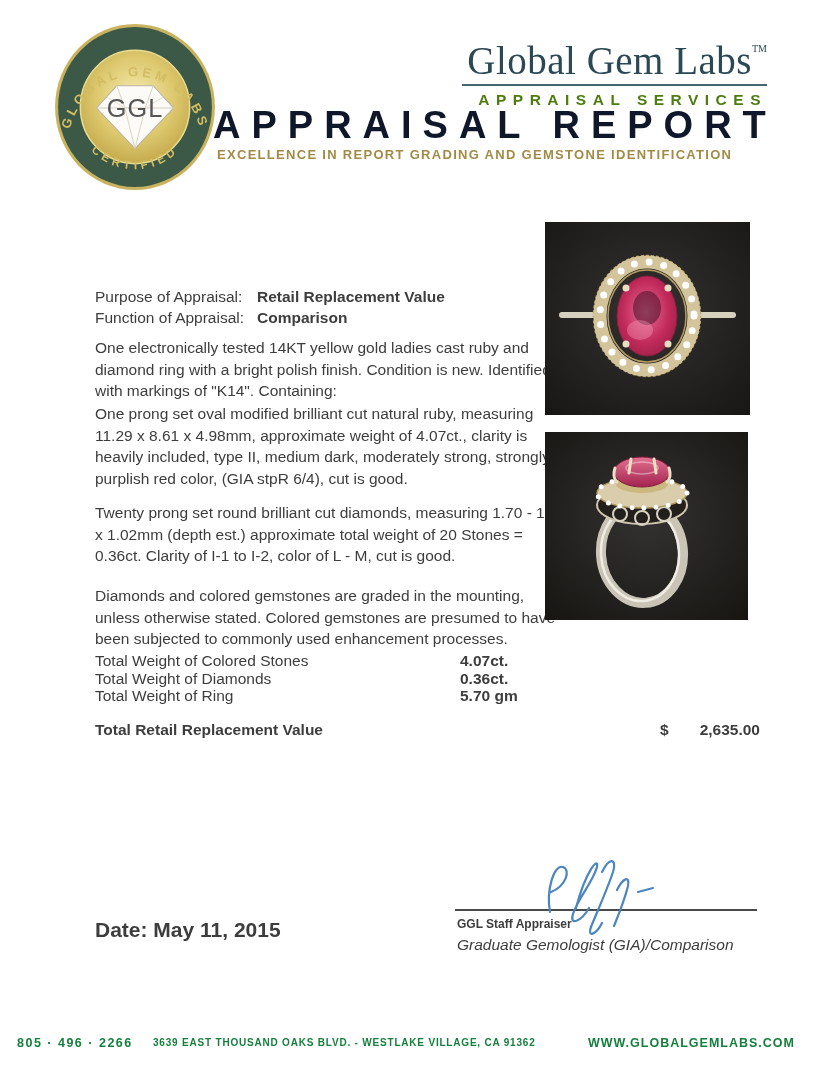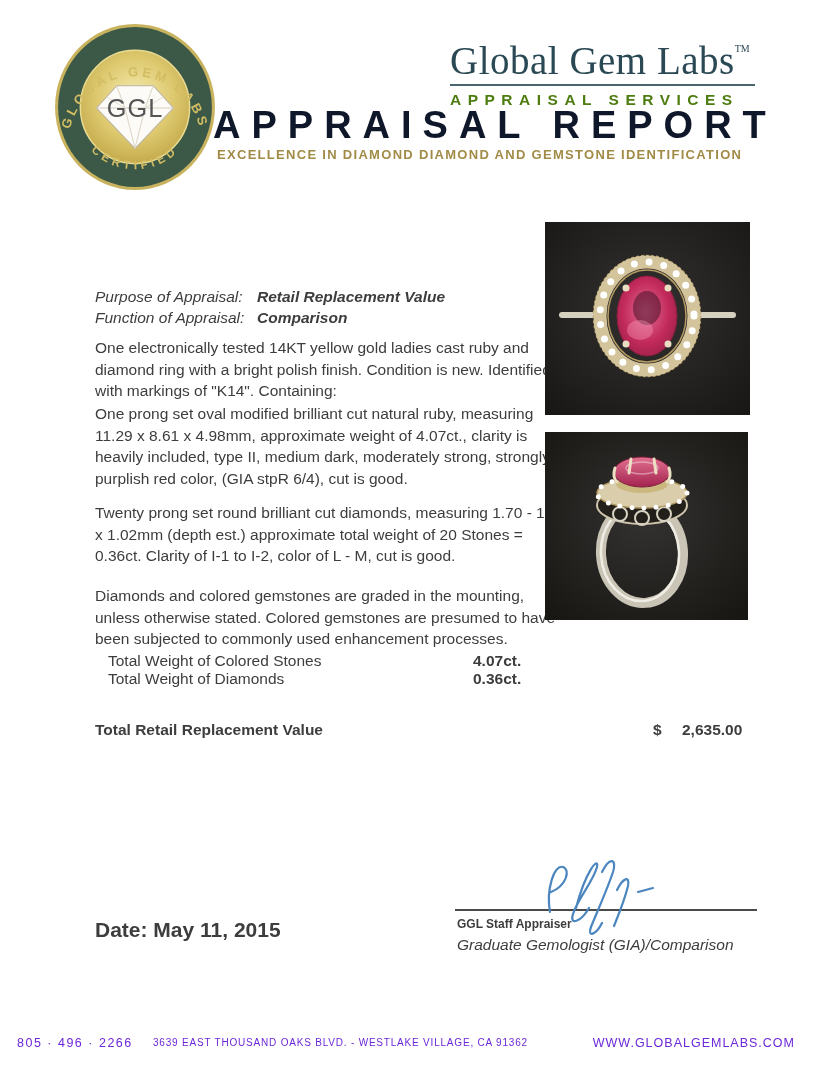--- a/index.html
+++ b/index.html
@@ -4,57 +4,57 @@
 <style>
   * { margin:0; padding:0; box-sizing:border-box; }
   html,body { background:#e8e8e8; }
   .page {
     position:relative; width:837px; height:1080px; margin:0 auto;
     background:#ffffff; overflow:hidden;
     font-family:"Liberation Sans", sans-serif; color:#3d3d3d;
   }
   
   .seal { position:absolute; left:54px; top:23px; width:162px; height:168px; }
-  .brand-block { position:absolute; left:450px; top:28px; width:305px; text-align:left; color:#2b4954; }
+  .brand-block { position:absolute; left:462px; top:28px; width:305px; text-align:right; color:#2b4954; }
   .brand-name { font-family:"Liberation Serif", serif; font-size:39px; line-height:42px; letter-spacing:.5px; white-space:nowrap; }
   .brand-name sup { font-size:10px; letter-spacing:0; vertical-align:22px; }
   .brand-rule { height:2px; background:#49666d; margin:2px 0 5px 0; }
   .brand-sub { font-size:15.5px; font-weight:bold; letter-spacing:6.5px; white-space:nowrap; color:#4d7c0f; }
   .report-title { position:absolute; left:213px; top:104px; width:560px; font-size:38px; font-weight:bold; letter-spacing:11px; color:#0f172a; white-space:nowrap; }
   .report-tagline { position:absolute; left:217px; top:147px; width:560px; font-size:13px; font-weight:bold; letter-spacing:1.3px; color:#a18b47; white-space:nowrap; }
   
   .kv-block { position:absolute; left:95px; top:286px; font-size:15.5px; line-height:21px; }
-  .kv-row { display:flex;font-style:italic; }
+  .kv-row { display:flex; }
   .kv-label { width:162px; }
   .kv-value { font-weight:bold; }
   .para { position:absolute; left:95px; width:472px; font-size:15.5px; line-height:21.5px; }
   .p1 { top:337px; }
   .p2 { top:403px; }
   .p3 { top:502px; }
   .p4 { top:585px; }
   
   .photo1 { position:absolute; left:545px; top:222px; width:205px; height:193px; }
   .photo2 { position:absolute; left:545px; top:432px; width:203px; height:188px; }
   
-  .totals { position:absolute; left:108px; top:652px; width:660px; font-size:15.5px; line-height:17.5px; }
+  .totals { position:absolute; left:95px; top:652px; width:660px; font-size:15.5px; line-height:17.5px; }
   .totals-row { display:flex; margin-bottom:0; }
   .totals-label { width:365px; }
   .totals-value { width:95px; font-weight:bold; }
-  .grand-total { position:absolute; left:95px; top:721px; width:665px; font-size:15.5px; font-weight:bold; display:flex;gap:7px; }
+  .grand-total { position:absolute; left:95px; top:721px; width:665px; font-size:15.5px; font-weight:bold; display:flex; }
   .grand-label { flex:1; }
   .grand-currency { width:22px; }
-  .grand-value { width:78px; }
+  .grand-value { width:78px; text-align:right; }
   
   .date-line { position:absolute; left:95px; top:918px; font-size:21px; font-weight:bold; }
   .sig-rule { position:absolute; left:455px; top:909px; width:302px; height:2px; background:#4a4a4a; }
   .sig-svg { position:absolute; left:532px; top:848px; width:140px; height:96px; }
   .appraiser-name { position:absolute; left:457px; top:917px; font-size:12px; font-weight:bold; }
   .appraiser-cred { position:absolute; left:457px; top:936px; font-size:15.5px; font-style:italic; }
   
-  .footer { position:absolute; left:0; top:1036px; width:837px; height:20px; color:#6d28d9; font-weight:normal; }
+  .footer { position:absolute; left:0; top:1036px; width:837px; height:20px; color:#15803d; font-weight:bold; }
   .footer-phone { position:absolute; left:17px; top:0; font-size:12.5px; letter-spacing:1.5px; }
   .footer-address { position:absolute; left:153px; top:1px; font-size:10px; letter-spacing:.8px; }
   .footer-web { position:absolute; right:42px; top:0; font-size:12.5px; letter-spacing:1px; }
 </style>
 </head>
 <body>
 
 <div class="page">
 
   <svg class="seal" viewBox="0 0 160 166">
@@ -85,21 +85,21 @@
     </text>
   </svg>
 
   <div class="brand-block">
     <div class="brand-name"><span>Global Gem Labs</span><sup>TM</sup></div>
     <div class="brand-rule"></div>
     <div class="brand-sub">APPRAISAL SERVICES</div>
   </div>
 
   <div class="report-title">APPRAISAL REPORT</div>
-  <div class="report-tagline">EXCELLENCE IN DIAMOND DIAMOND AND GEMSTONE IDENTIFICATION</div>
+  <div class="report-tagline">EXCELLENCE IN REPORT GRADING AND GEMSTONE IDENTIFICATION</div>
 
   <div class="kv-block">
     <div class="kv-row">
       <span class="kv-label">Purpose of Appraisal:</span>
       <span class="kv-value">Retail Replacement Value</span>
     </div>
     <div class="kv-row">
       <span class="kv-label">Function of Appraisal:</span>
       <span class="kv-value">Comparison</span>
     </div>
@@ -177,20 +177,24 @@
 
   <div class="totals">
     <div class="totals-row">
       <span class="totals-label">Total Weight of Colored Stones</span>
       <span class="totals-value">4.07ct.</span>
     </div>
     <div class="totals-row">
       <span class="totals-label">Total Weight of Diamonds</span>
       <span class="totals-value">0.36ct.</span>
     </div>
+    <div class="totals-row">
+      <span class="totals-label">Total Weight of Ring</span>
+      <span class="totals-value">5.70 gm</span>
+    </div>
   </div>
 
   <div class="grand-total">
     <span class="grand-label">Total Retail Replacement Value</span>
     <span class="grand-currency">$</span>
     <span class="grand-value">2,635.00</span>
   </div>
 
   <div class="date-line">Date: May 11, 2015</div>
   <div class="sig-rule"></div>

